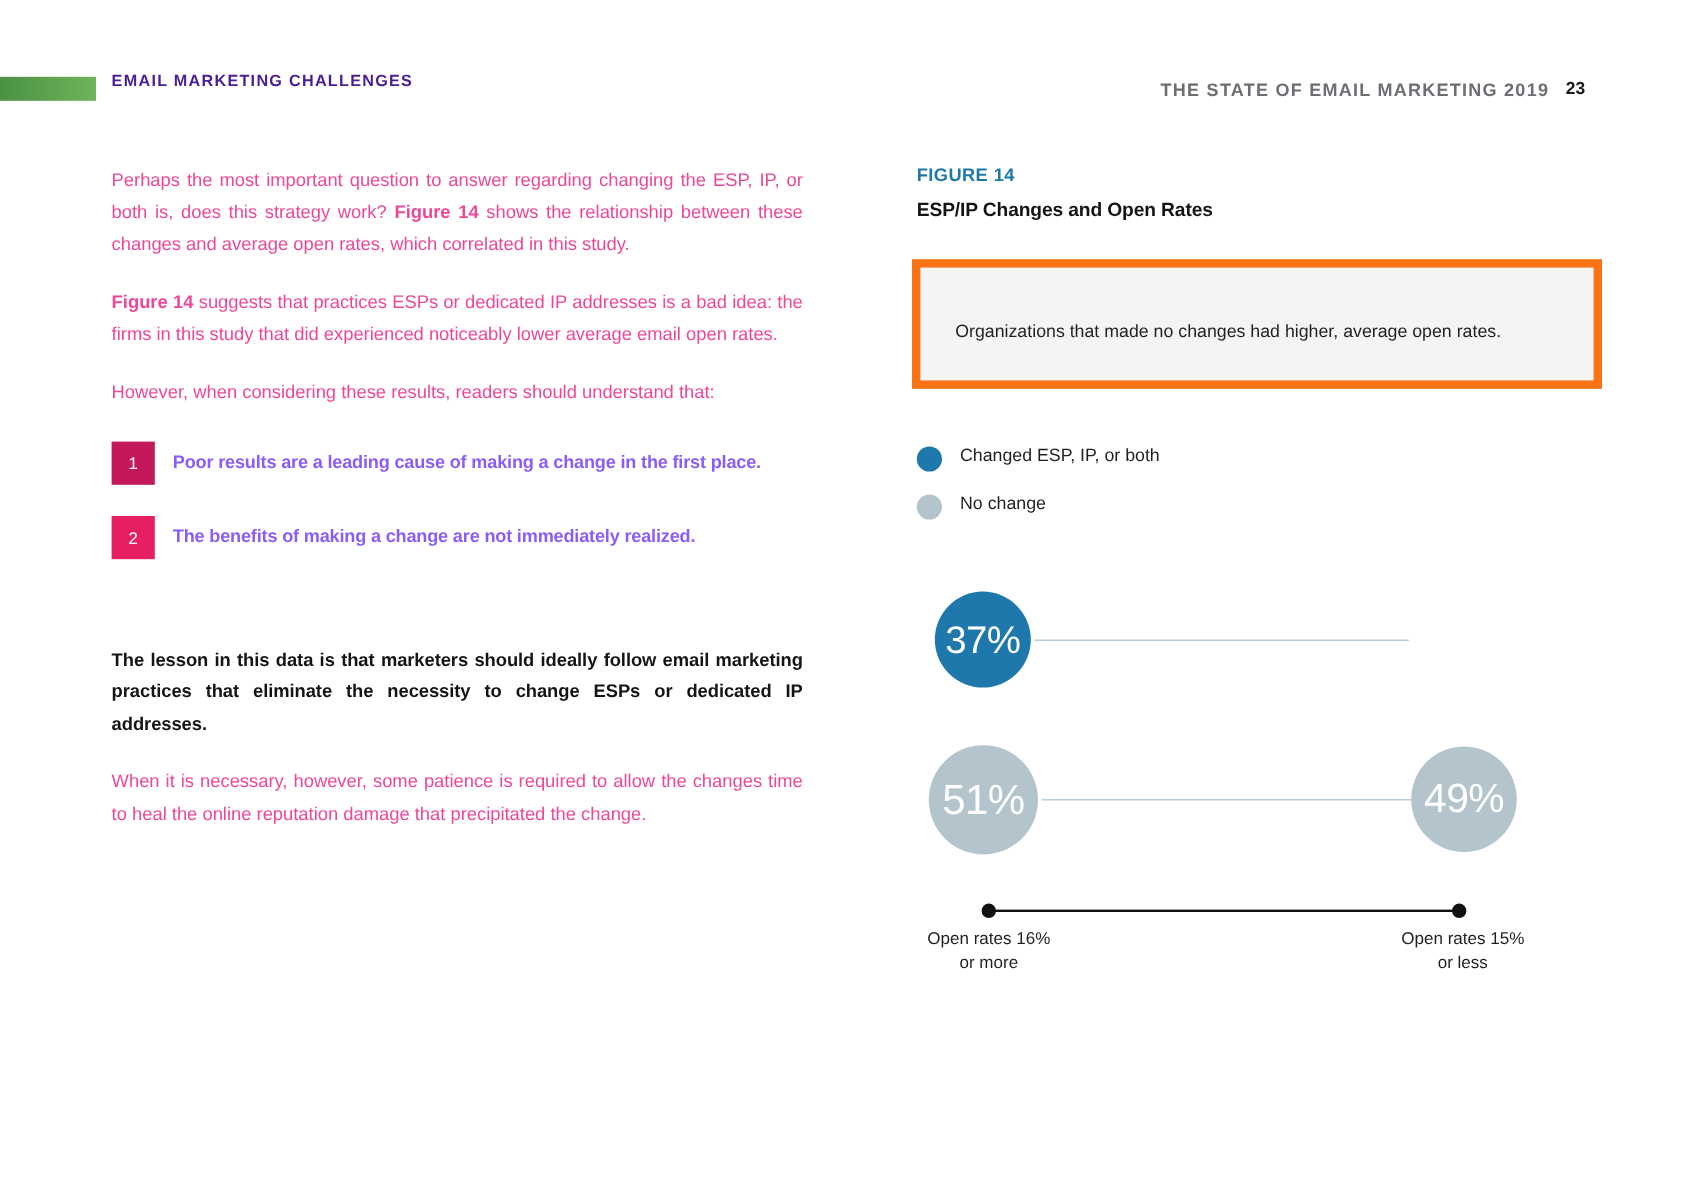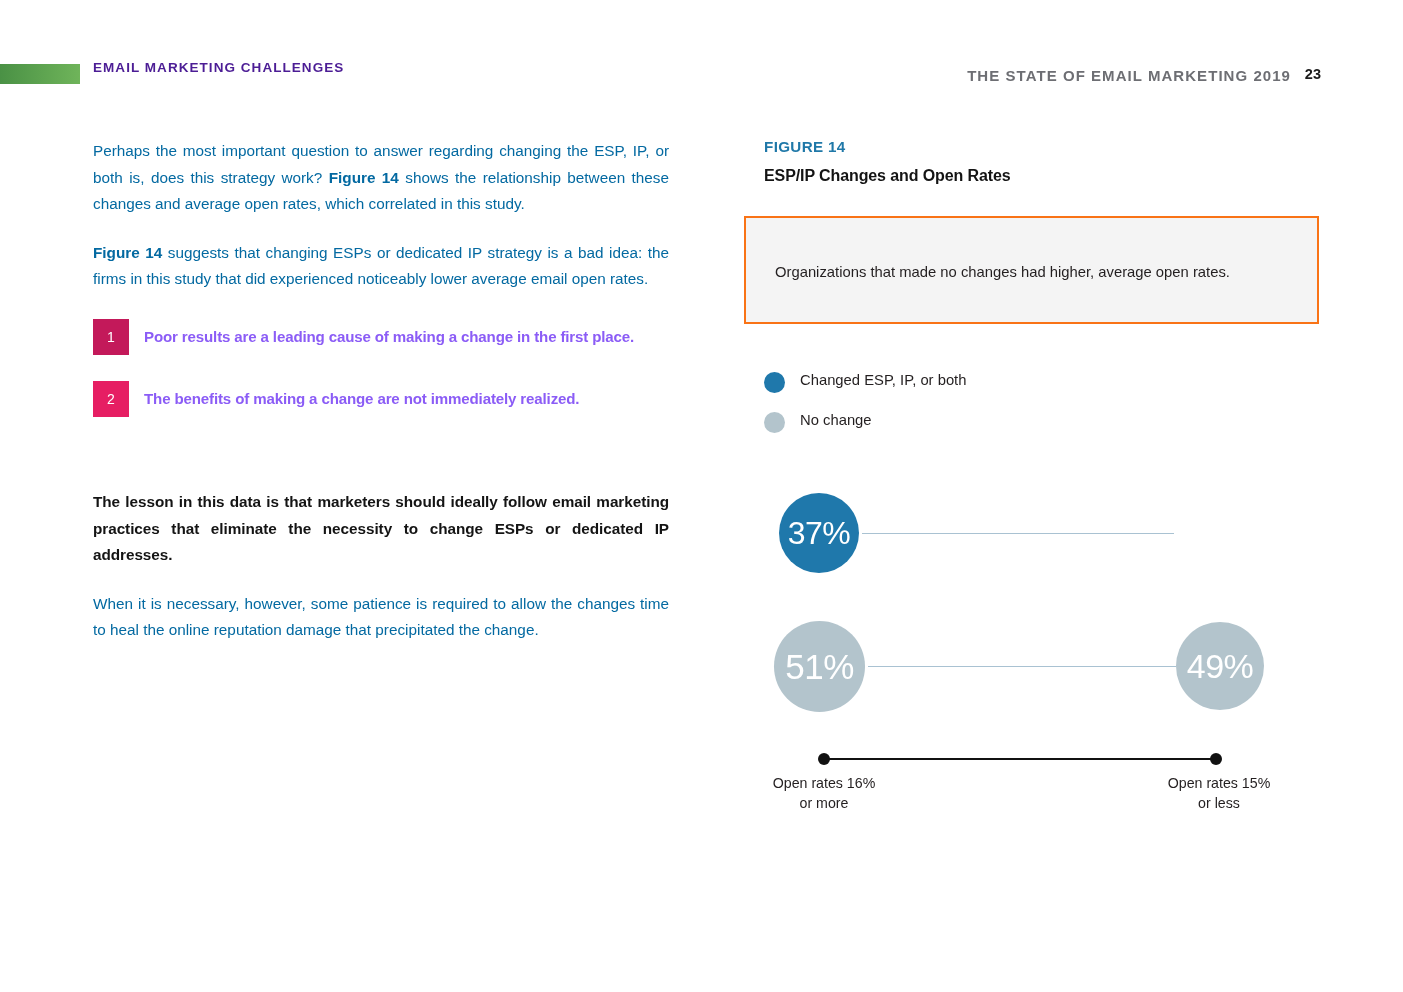--- a/index.html
+++ b/index.html
@@ -27,21 +27,21 @@
     color:#6d6e73; text-align:right; white-space:nowrap;
   }
   .hdr-page {
     position:absolute; right:82px; top:66px;
     font-size:14.5px; font-weight:bold; color:#1b1b1b;
   }
 
   
   .col-left { position:absolute; left:93px; top:138px; width:576px; }
   .para {
-    font-size:15.3px; line-height:26.6px; color:#0369a1;
+    font-size:15.3px; line-height:26.6px; color:#ec4899;
     text-align:justify; margin-bottom:22px;
   }
   .para.nojust { text-align:left; }
   .para b { font-weight:bold; }
 
   .numlist { margin-top:26px; }
   .numrow { position:relative; height:36px; margin-bottom:26px; }
   .numbadge {
     position:absolute; left:0; top:0; width:36px; height:36px;
     color:#ffffff; font-size:14px; line-height:36px; text-align:center;
@@ -62,22 +62,22 @@
   
   .col-right { position:absolute; left:764px; top:138px; width:556px; }
   .fig-label {
     font-size:15.2px; font-weight:bold; color:#1f78a8; letter-spacing:0.35px;
   }
   .fig-title {
     margin-top:12px; font-size:16px; font-weight:bold; color:#141414;
     letter-spacing:-0.1px;
   }
   .callout {
-    position:absolute; left:744px; top:216px; width:575px; height:108px;
-    background:#f4f4f4; border:2px solid #f97316;
+    position:absolute; left:760px; top:216px; width:575px; height:108px;
+    background:#f4f4f4; border:7px solid #f97316;
   }
   .callout-text {
     position:absolute; left:29px; top:46px;
     font-size:14.8px; color:#231f20;
   }
 
   
   .legend { position:absolute; left:764px; top:372px; }
   .leg-row { display:flex; align-items:flex-start; margin-bottom:19px; }
   .leg-dot { width:21px; height:21px; border-radius:50%; }
@@ -123,22 +123,23 @@
 
   <div class="hdr-bar"></div>
   <div class="hdr-left">EMAIL MARKETING CHALLENGES</div>
   <div class="hdr-right">THE STATE OF EMAIL MARKETING 2019</div>
   <div class="hdr-page">23</div>
 
   <div class="col-left">
 
     <div class="para"><span>Perhaps the most important question to answer regarding changing the ESP, IP, or both is, does this strategy work? </span><b>Figure 14</b><span> shows the relationship between these changes and average open rates, which correlated in this study.</span></div>
 
-    <div class="para"><b>Figure 14</b><span> suggests that changing ESPs or dedicated IP strategy is a bad idea: the firms in this study that did experienced noticeably lower average email open rates.</span></div>
-
+    <div class="para"><b>Figure 14</b><span> suggests that practices ESPs or dedicated IP addresses is a bad idea: the firms in this study that did experienced noticeably lower average email open rates.</span></div>
+
+    <div class="para nojust">However, when considering these results, readers should understand that:</div>
 
     <div class="numlist">
       <div class="numrow">
         <div class="numbadge" style="background:#c3195a;">1</div>
         <div class="numtext">Poor results are a leading cause of making a change in the first place.</div>
       </div>
       <div class="numrow">
         <div class="numbadge" style="background:#e61e63;">2</div>
         <div class="numtext">The benefits of making a change are not immediately realized.</div>
       </div>

